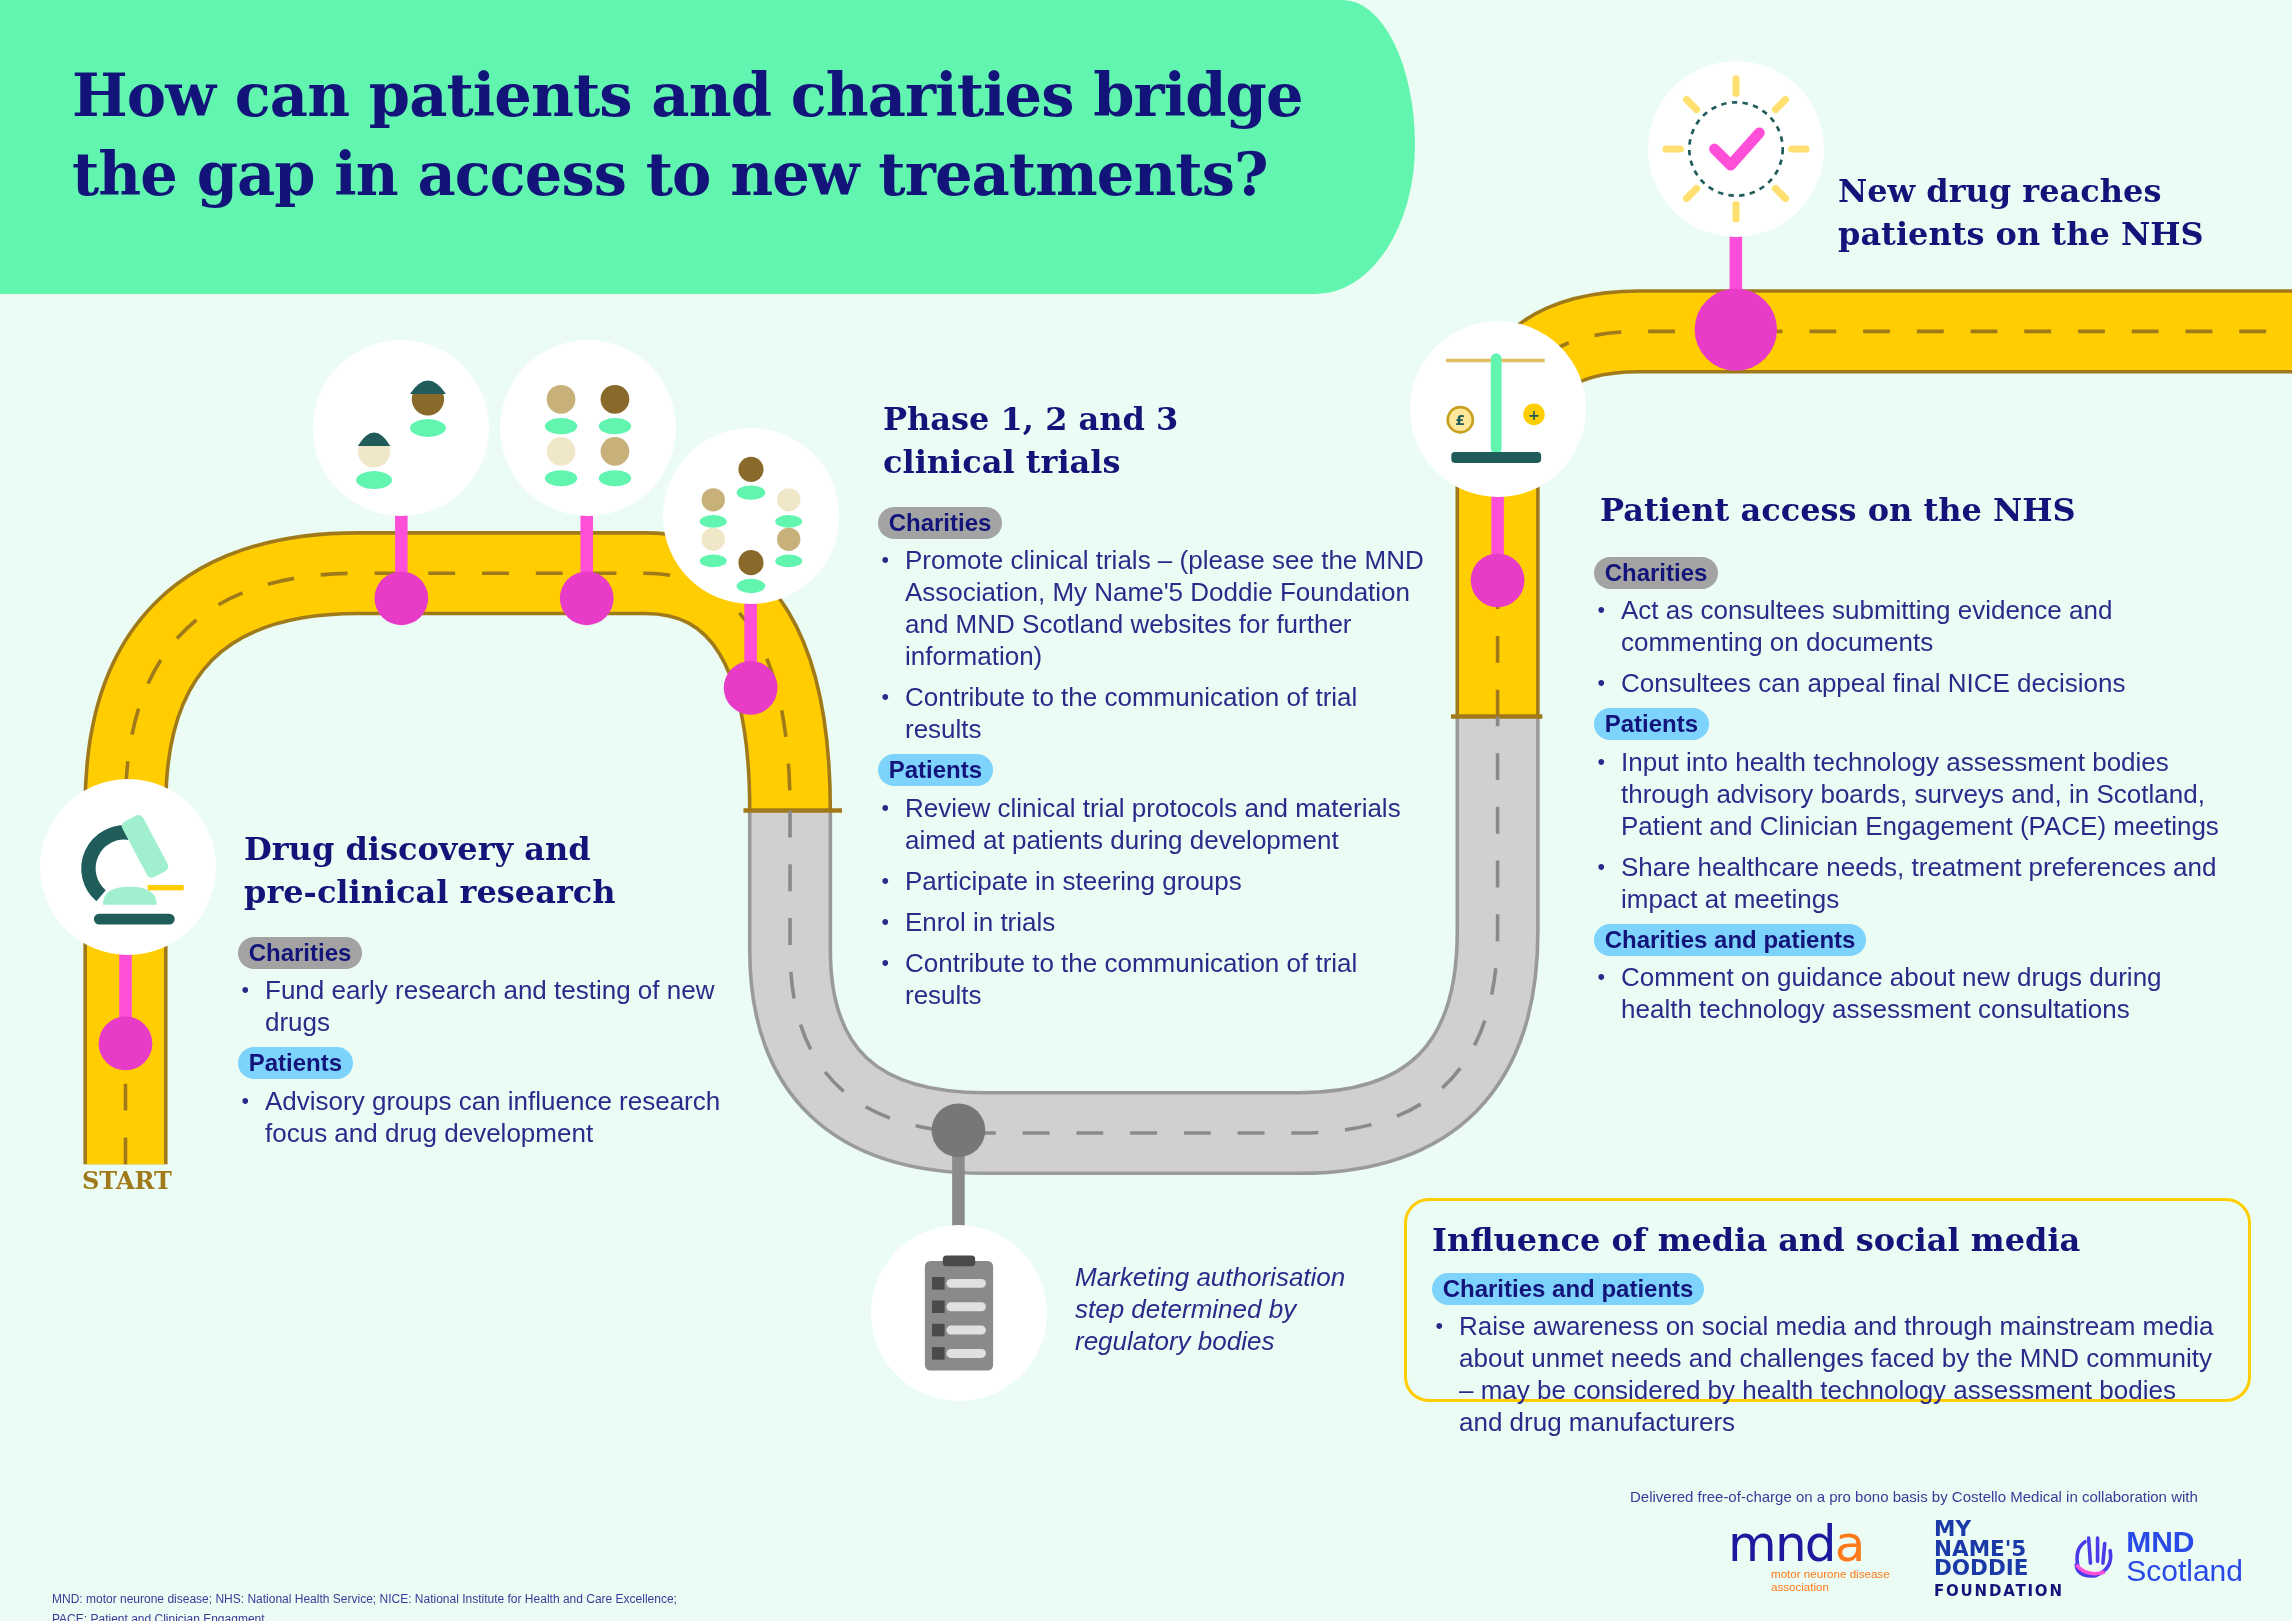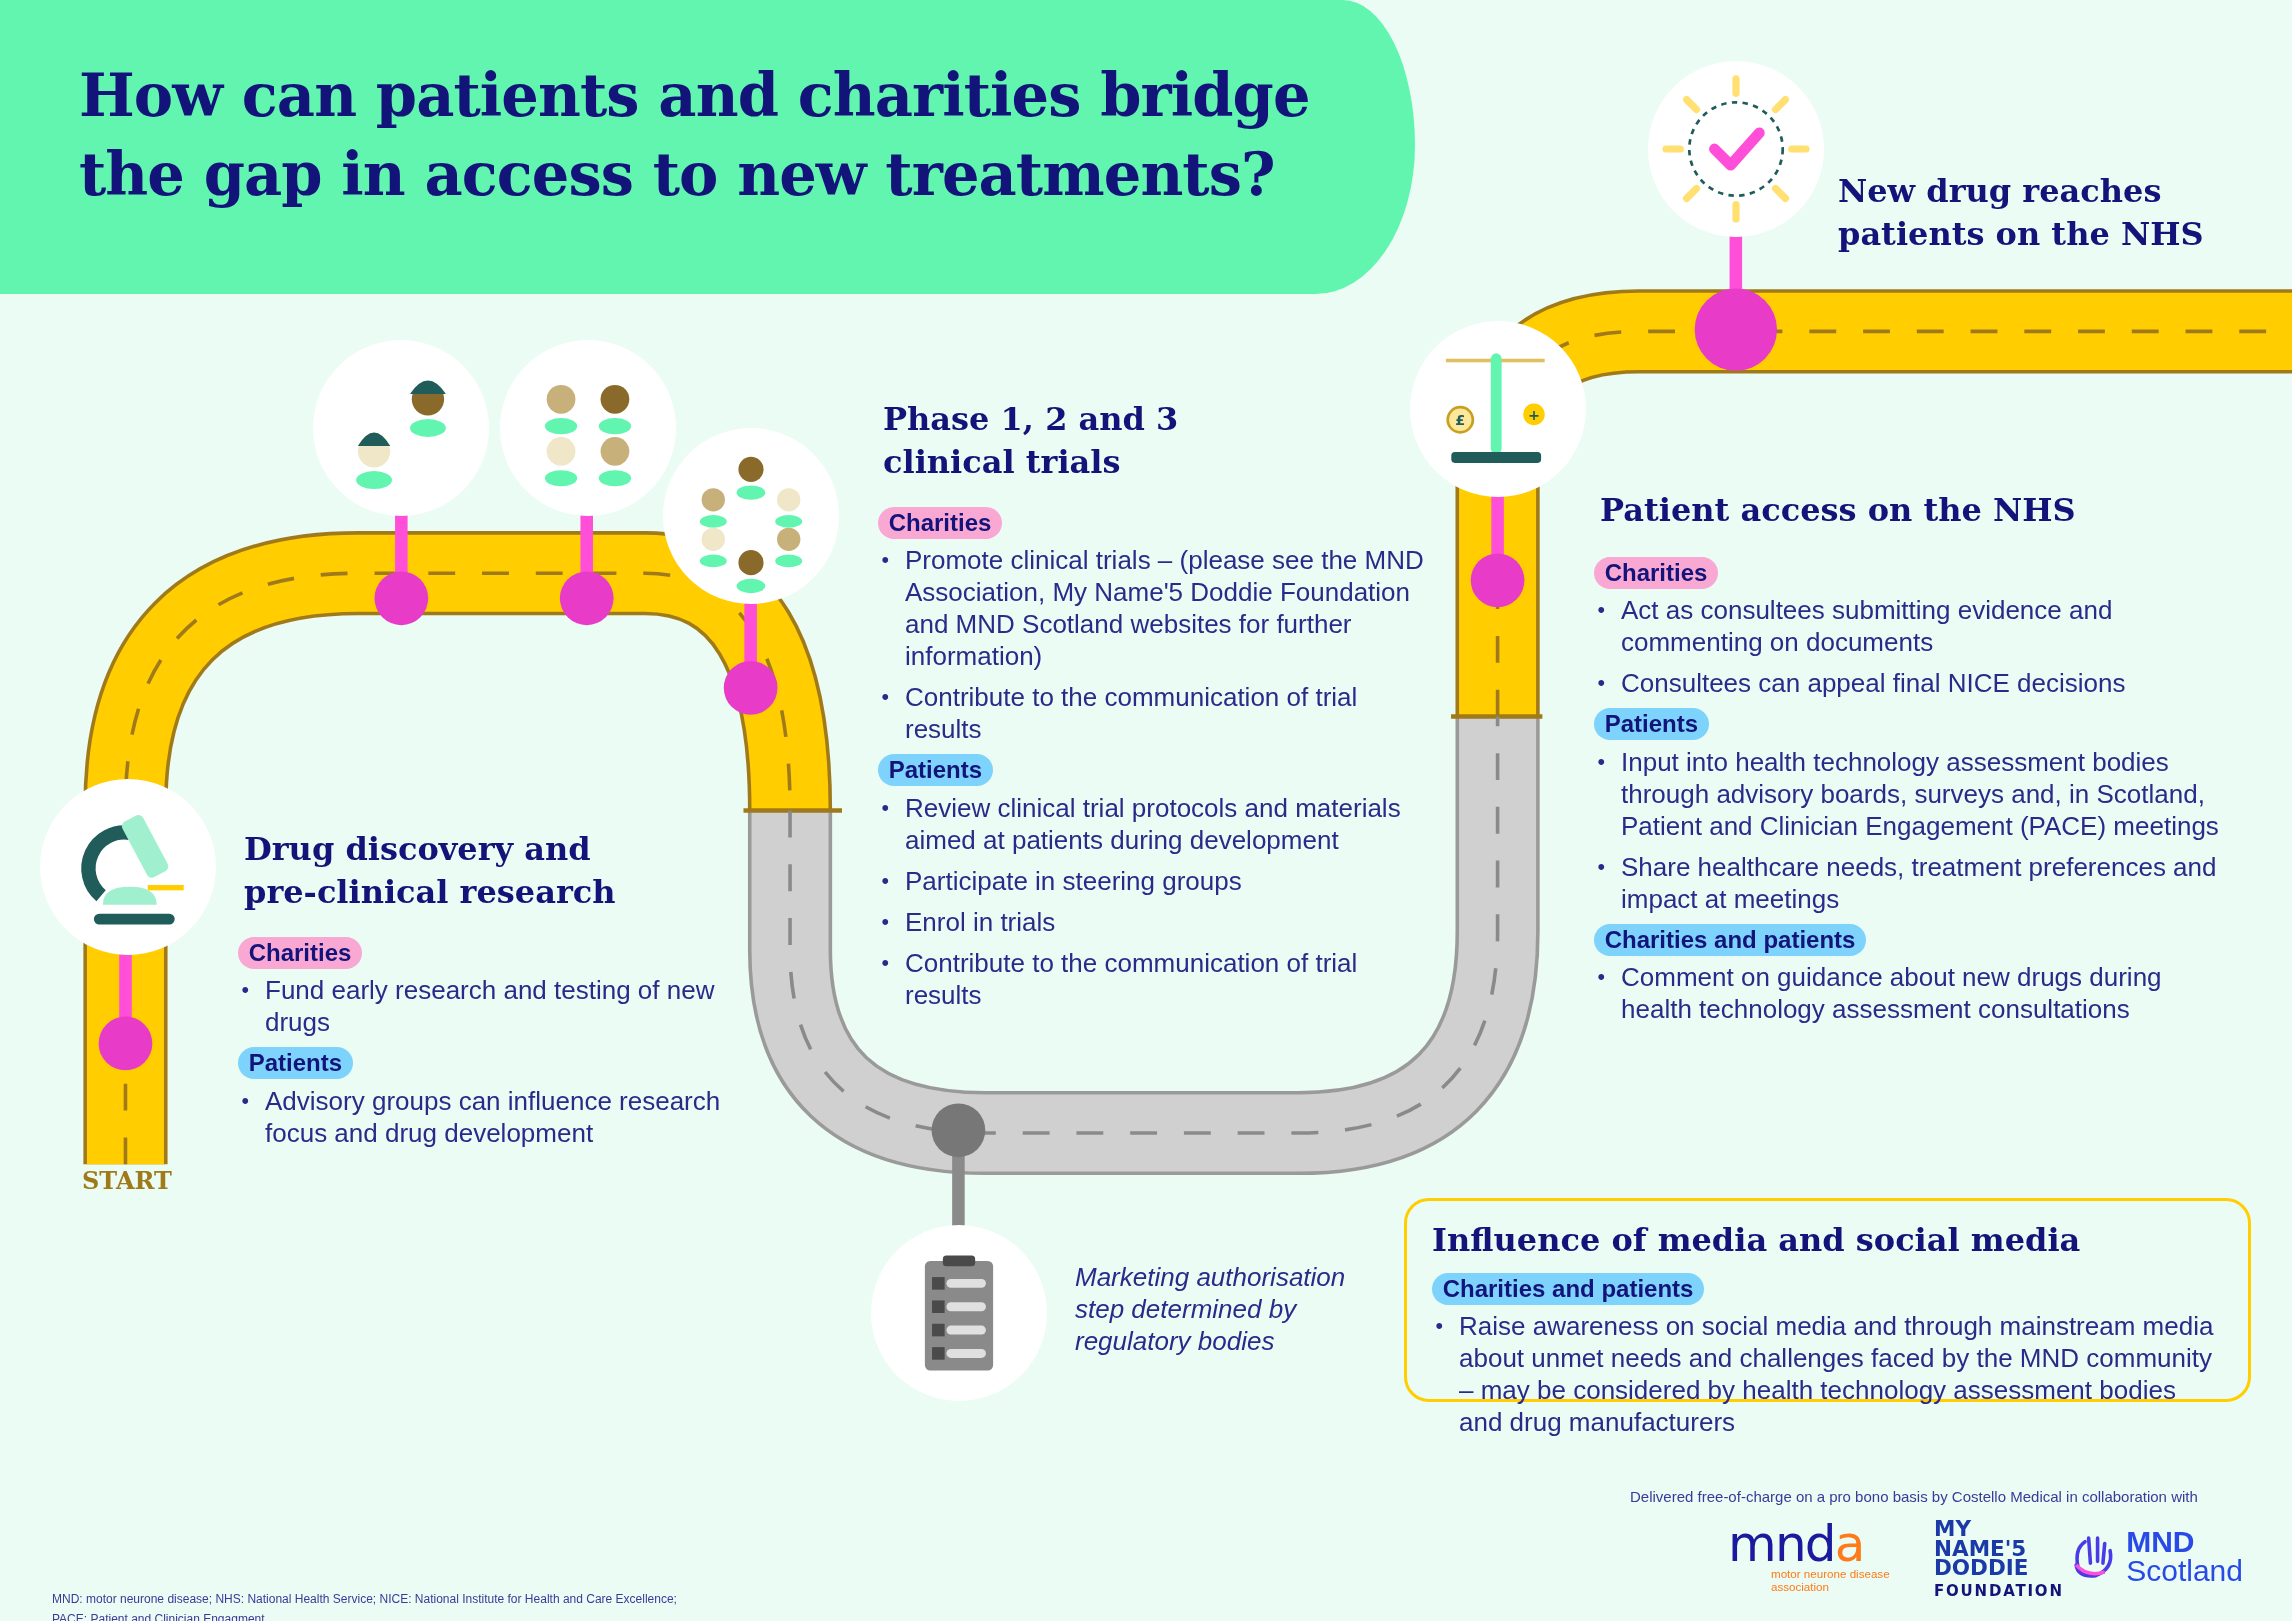--- a/index.html
+++ b/index.html
@@ -1,23 +1,23 @@
 <!DOCTYPE html>
 <html style="font-size:14.3px"><head>
 <meta charset="utf-8">
 <style>
   html, body { margin:0; padding:0; }
   body { width:2293px; height:1622px; background:#eafcf3; position:relative; overflow:hidden; font-family:"Liberation Sans", sans-serif; color:#1b1a7e; }
   .header-band { position:absolute; left:0; top:0; width:1415px; height:294px; background:#62f5b0; border-radius:0 0 197px 0 / 0 0 294px 0; border-top-right-radius:143px 287px; }
-  .title { position:absolute; left:79px; top:56px; font-family:"DejaVu Serif", serif; font-weight:bold; font-size:59px; line-height:79px; color:#13147a; letter-spacing:-0.9px; }
+  .title { position:absolute; left:72px; top:56px; font-family:"DejaVu Serif", serif; font-weight:bold; font-size:59px; line-height:79px; color:#13147a; letter-spacing:-0.9px; }
   svg.road { position:absolute; left:0; top:0; }
   .circle-icon { position:absolute; background:#ffffff; border-radius:50%; }
   .heading { position:absolute; font-family:"DejaVu Serif", serif; font-weight:bold; font-size:32px; line-height:43px; color:#13147a; }
   .badge { display:inline-block; font-weight:bold; font-size:24px; line-height:32px; padding:0 10.7px; border-radius:16px; color:#13147a; }
-  .badge.charities { background:#f9a8d4; }
+  .badge.charities { background:#a3a3a3; }
   .badge.patients { background:#7dd3fc; }
   .badge.both { background:#7dd3fc; }
   .section { position:absolute; }
   ul.bullets { list-style:none; margin:5.4px 0 9px 0; padding:0; }
   ul.bullets li { position:relative; padding-left:27px; font-size:26px; line-height:32px; color:#2a2a8a; margin-bottom:9px; }
   ul.bullets li::before { content:"•"; position:absolute; left:3.6px; top:0; font-size:21.5px; }
   .media-box { position:absolute; left:1404px; top:1198px; width:847px; height:204px; border:3.6px solid #ffcd00; border-radius:25px; box-sizing:border-box; padding:18px 25px; }
   .media-box .heading { position:static; }
   .italic-note { position:absolute; left:1075px; top:1261px; font-style:italic; font-size:26px; line-height:32px; color:#2a2a8a; }
   .start-label { position:absolute; left:82px; top:1166px; font-family:"DejaVu Serif", serif; font-weight:bold; font-size:24px; color:#a07a1a; }

